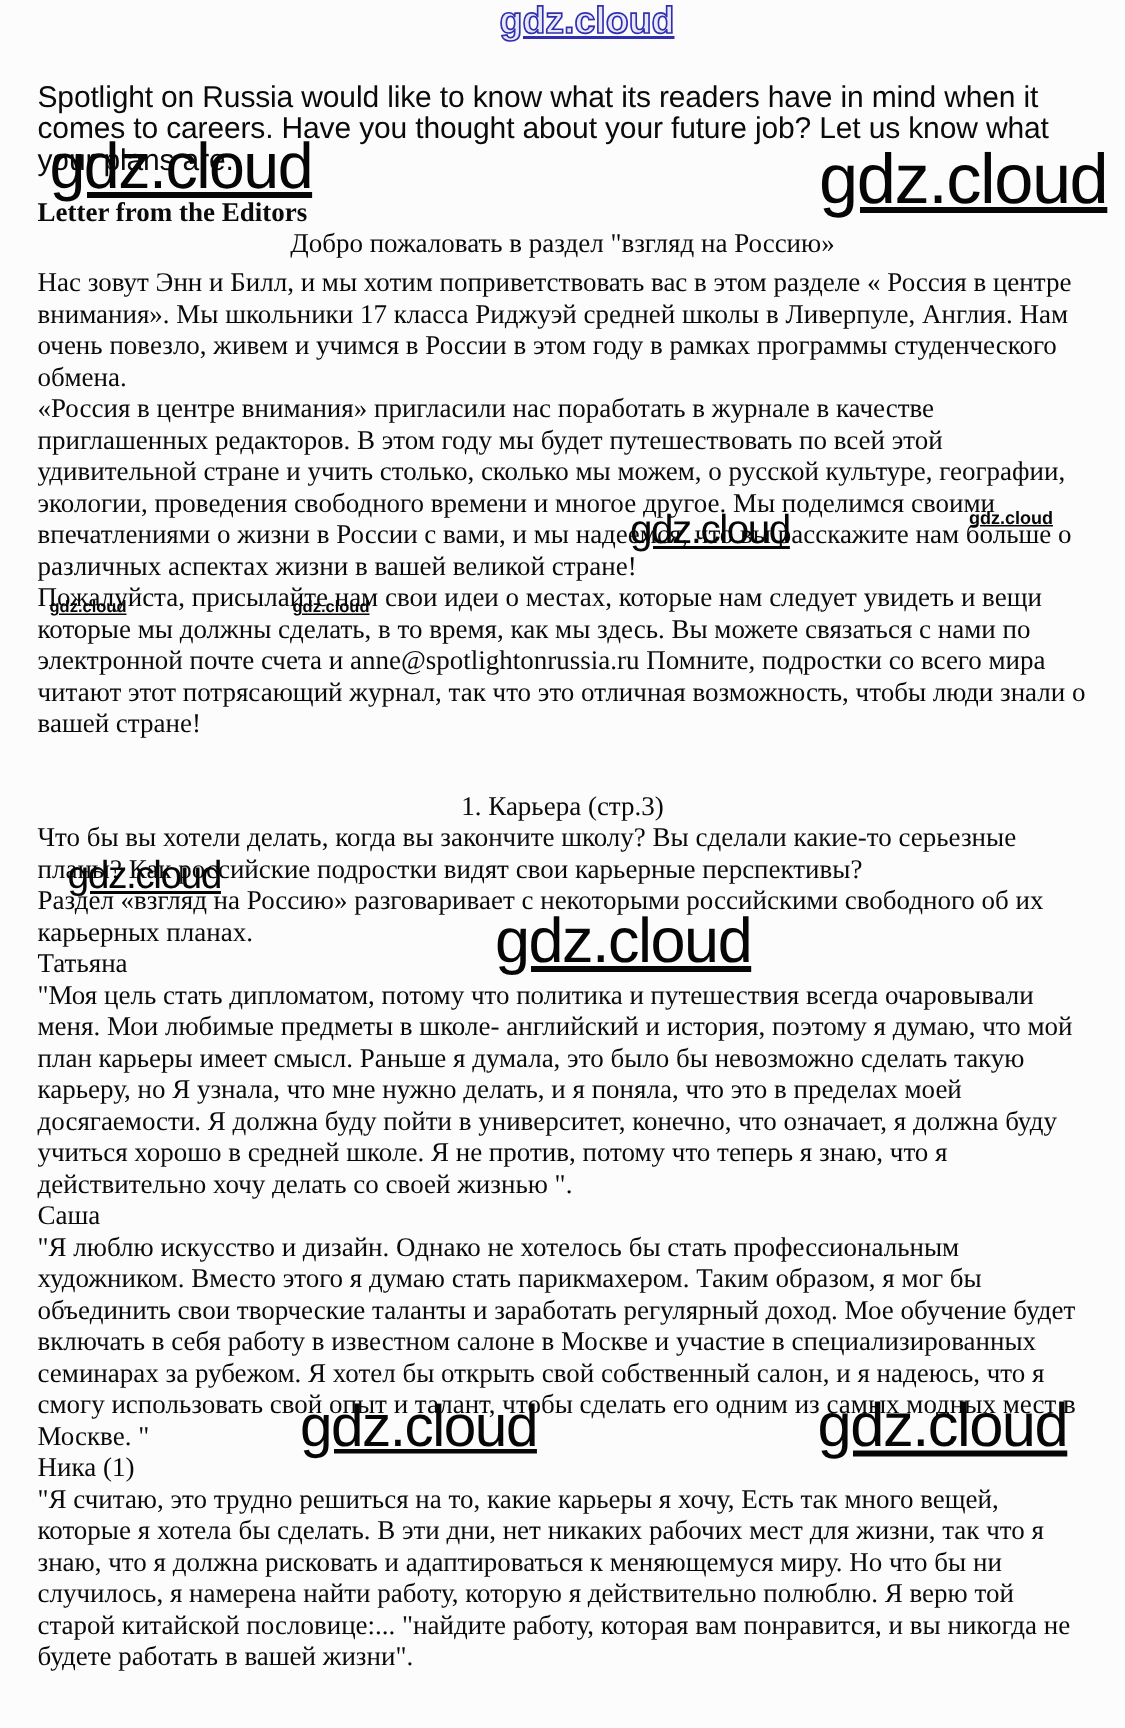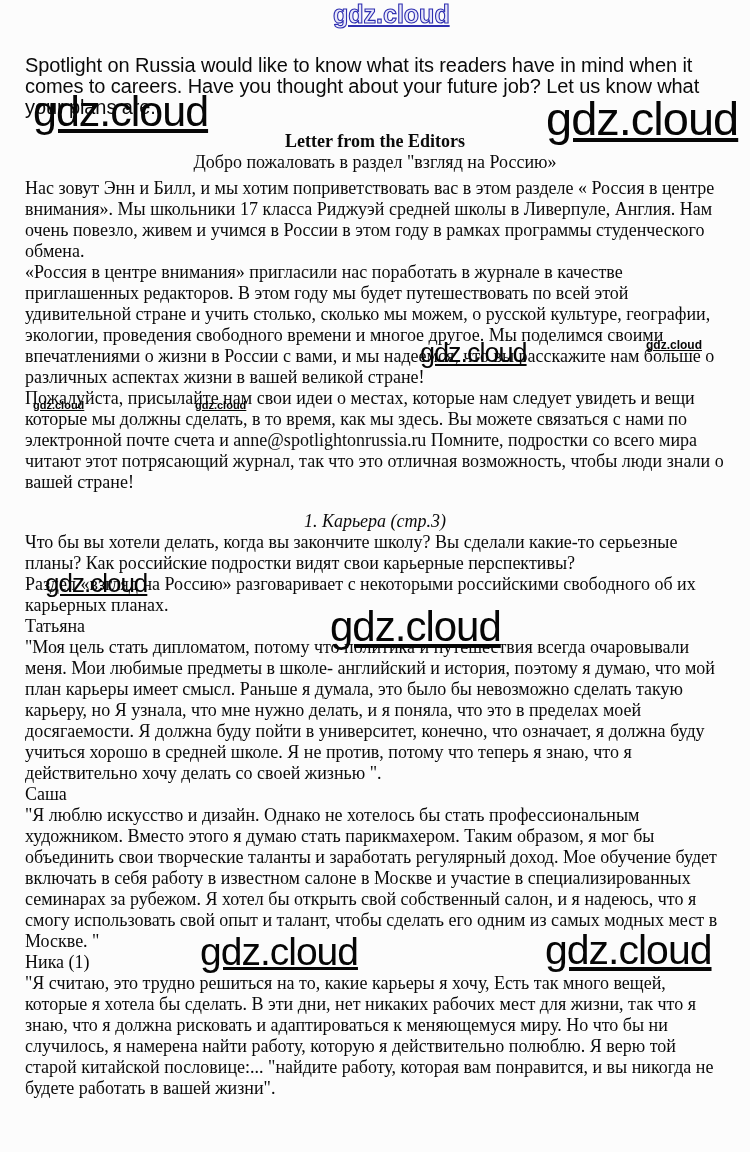--- a/index.html
+++ b/index.html
@@ -18,26 +18,26 @@
     font-size:18px; line-height:21px;
   }
   .content p { margin:0; }
   .en {
     font-family:Liberation Sans, sans-serif;
     font-size:20px; line-height:21px;
     letter-spacing:-0.1px;
   }
   .title {
     font-weight:bold;
-    text-align:center;
+    text-align:left;
     margin-top:13px;
   }
   .centered { text-align:center; }
   .sub { margin-bottom:5px; }
-  .section-title { margin-top:18px;font-style:italic; }
+  .section-title { margin-top:34px; }
   .gap-top { margin-top:20px; }
 
   
   .wm {
     position:absolute;
     font-family:"Liberation Sans", sans-serif;
     color:#060606;
     line-height:1;
     white-space:nowrap;
     letter-spacing:-1px;

